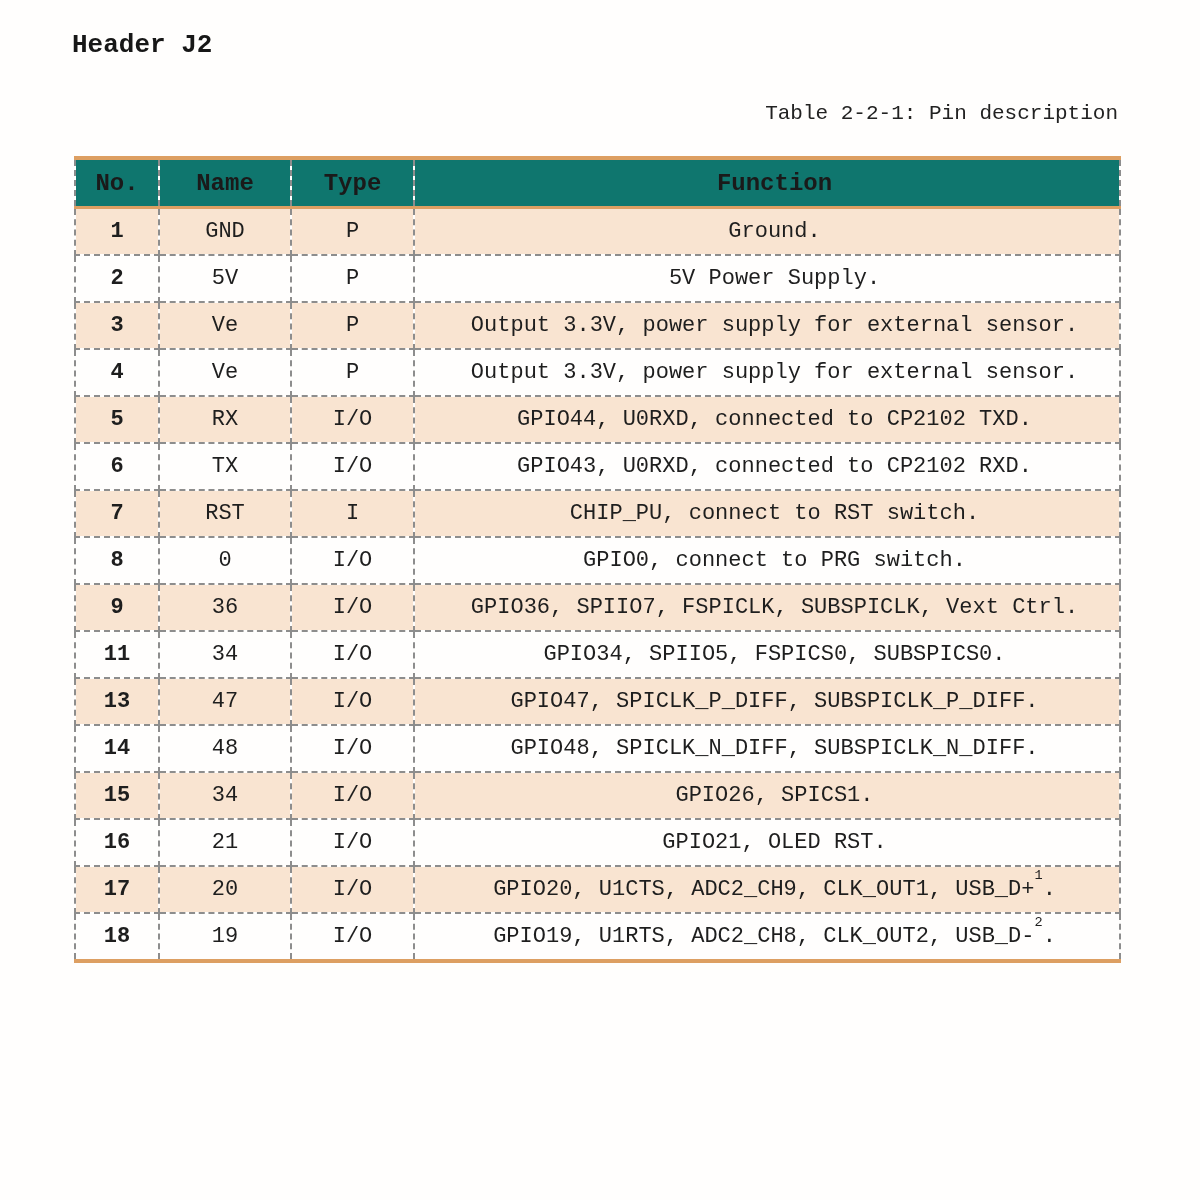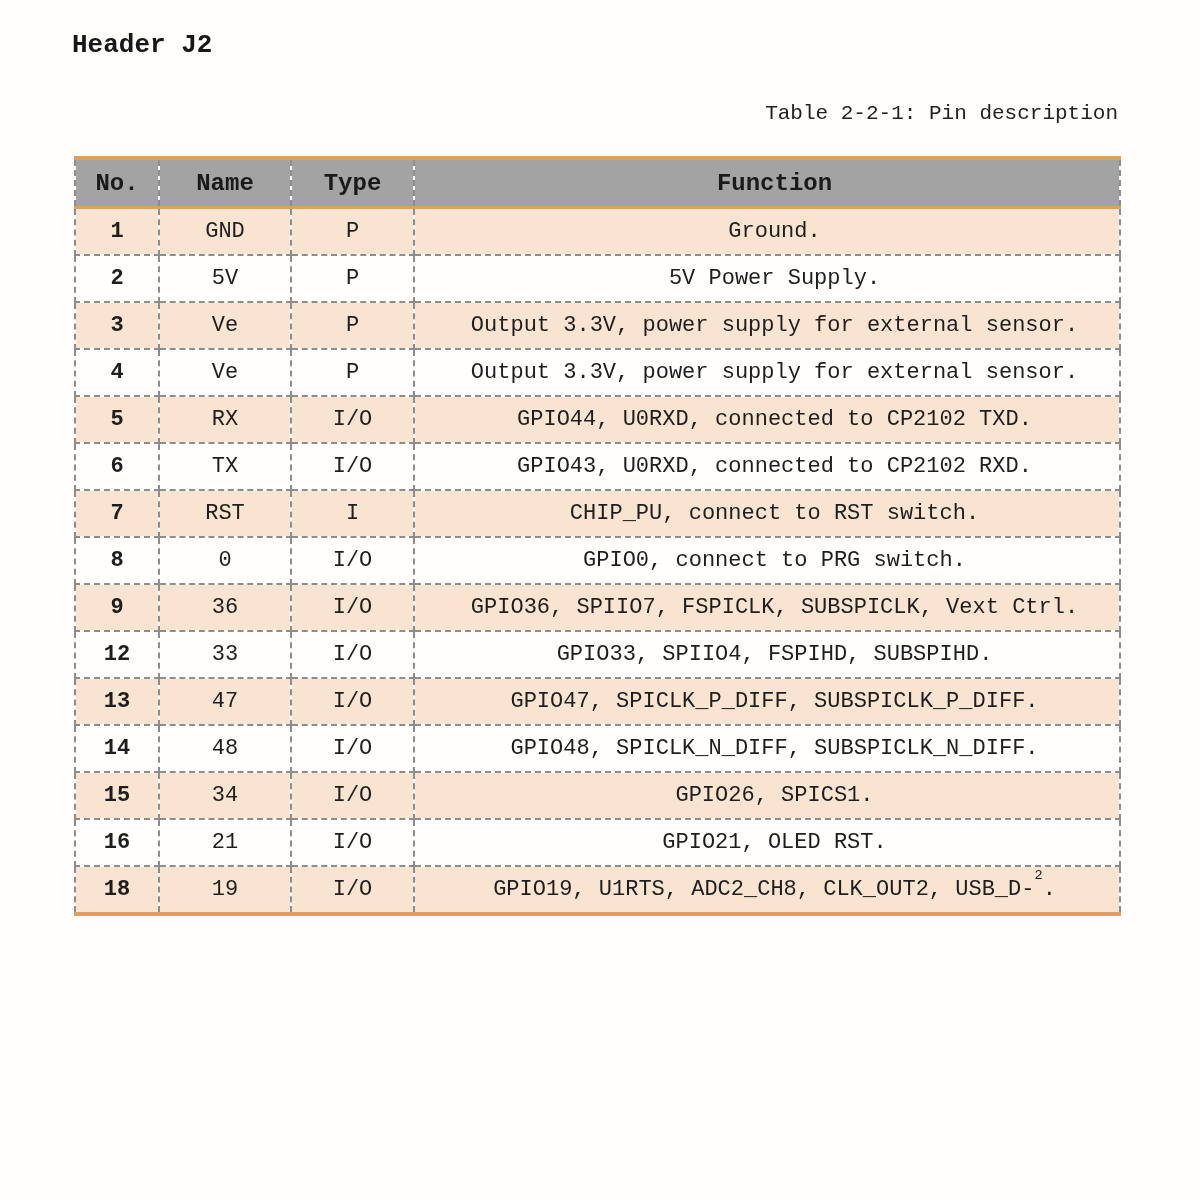--- a/index.html
+++ b/index.html
@@ -50,21 +50,21 @@
     border: 2px dashed var(--grid-line);
     padding: 0;
     overflow: hidden;
     white-space: nowrap;
   }
   table.pin-table th {
     height: 46px;
     font-size: 24px;
     font-weight: bold;
     text-align: center;
-    background: #a3a3a3;
+    background: #0f766e;
     border-top: 4px solid var(--accent);
     border-bottom: 3px solid var(--accent);
     color: #1a1a1a;
   }
   table.pin-table td {
     height: 45px;
     font-size: 22px;
     text-align: center;
     background: #fffefd;
     color: #1e1e1e;
@@ -160,24 +160,24 @@
           <td class="c-type">I/O</td>
           <td class="c-function"><span>GPIO0, connect to PRG switch.</span></td>
         </tr>
         <tr>
           <td class="c-no">9</td>
           <td class="c-name">36</td>
           <td class="c-type">I/O</td>
           <td class="c-function"><span>GPIO36, SPIIO7, FSPICLK, SUBSPICLK, Vext Ctrl.</span></td>
         </tr>
         <tr>
-          <td class="c-no">12</td>
-          <td class="c-name">33</td>
-          <td class="c-type">I/O</td>
-          <td class="c-function"><span>GPIO33, SPIIO4, FSPIHD, SUBSPIHD.</span></td>
+          <td class="c-no">11</td>
+          <td class="c-name">34</td>
+          <td class="c-type">I/O</td>
+          <td class="c-function"><span>GPIO34, SPIIO5, FSPICS0, SUBSPICS0.</span></td>
         </tr>
         <tr>
           <td class="c-no">13</td>
           <td class="c-name">47</td>
           <td class="c-type">I/O</td>
           <td class="c-function"><span>GPIO47, SPICLK_P_DIFF, SUBSPICLK_P_DIFF.</span></td>
         </tr>
         <tr>
           <td class="c-no">14</td>
           <td class="c-name">48</td>
@@ -188,20 +188,26 @@
           <td class="c-no">15</td>
           <td class="c-name">34</td>
           <td class="c-type">I/O</td>
           <td class="c-function"><span>GPIO26, SPICS1.</span></td>
         </tr>
         <tr>
           <td class="c-no">16</td>
           <td class="c-name">21</td>
           <td class="c-type">I/O</td>
           <td class="c-function"><span>GPIO21, OLED RST.</span></td>
+        </tr>
+        <tr>
+          <td class="c-no">17</td>
+          <td class="c-name">20</td>
+          <td class="c-type">I/O</td>
+          <td class="c-function"><span>GPIO20, U1CTS, ADC2_CH9, CLK_OUT1, USB_D+</span><sup>1</sup><span>.</span></td>
         </tr>
         <tr>
           <td class="c-no">18</td>
           <td class="c-name">19</td>
           <td class="c-type">I/O</td>
           <td class="c-function"><span>GPIO19, U1RTS, ADC2_CH8, CLK_OUT2, USB_D-</span><sup>2</sup><span>.</span></td>
         </tr>
       </tbody>
     </table>
 </div>

